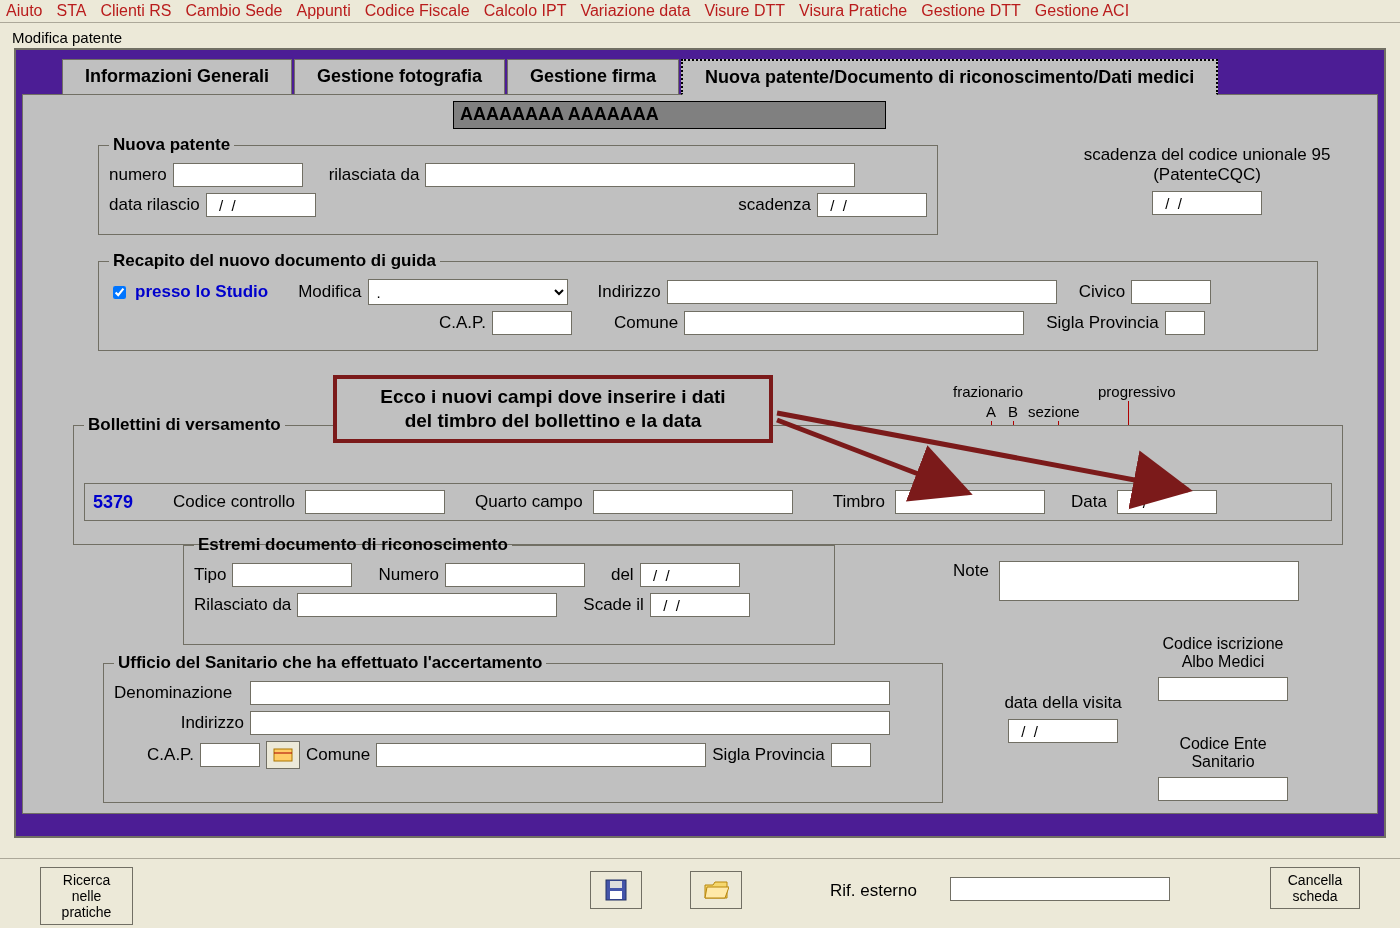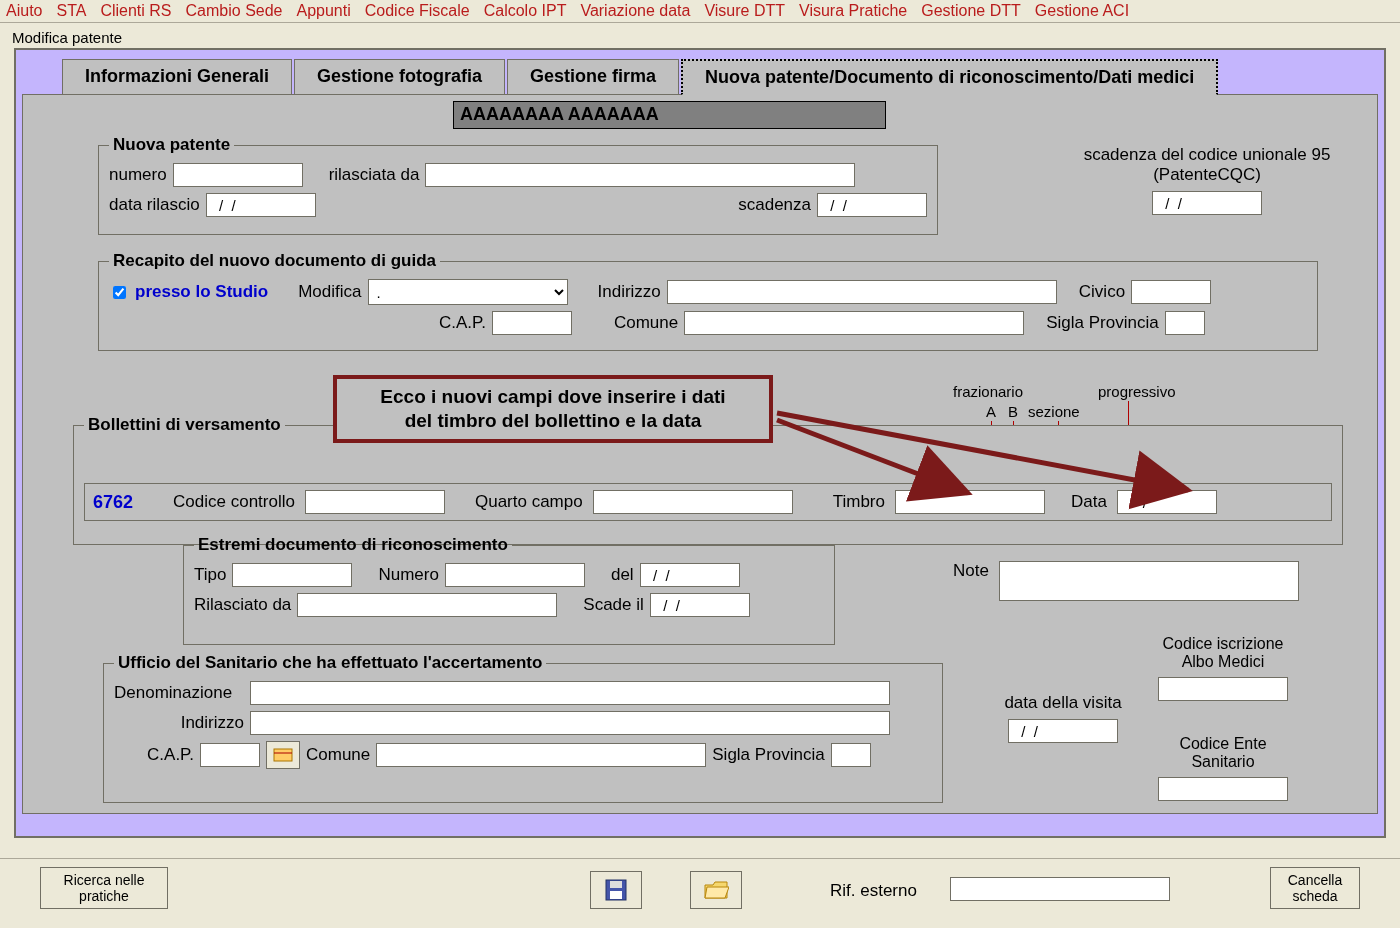--- a/index.html
+++ b/index.html
@@ -23,21 +23,21 @@
     color: #b91c1c;
   }
   .menubar span { cursor: default; }
   .window-title {
     padding: 6px 12px 2px 12px;
     font-size: 15px;
   }
   .outer-panel {
     margin: 0 14px 0 14px;
     border: 2px solid #716f64;
-    background: #c4b5fd;
+    background: #4c1d95;
     padding: 6px;
     position: relative;
     height: 790px;
   }
   .tabs {
     display: flex;
     gap: 2px;
     margin: 2px 2px 0 40px;
   }
   .tab {
@@ -270,21 +270,21 @@
     <div class="annot" style="left:1005px; top:308px">sezione</div>
     <div class="annot" style="left:1075px; top:288px">progressivo</div>
     <div class="annot-line" style="left:968px; top:326px; height:70px"></div>
     <div class="annot-line" style="left:990px; top:326px; height:70px"></div>
     <div class="annot-line" style="left:1035px; top:326px; height:70px"></div>
     <div class="annot-line" style="left:1105px; top:306px; height:90px"></div>
 
     <fieldset class="fs fs-boll">
       <legend>Bollettini di versamento</legend>
       <div class="boll-inner">
-        <span class="blue-bold" style="font-size:18px">6762</span>
+        <span class="blue-bold" style="font-size:18px">5379</span>
         <span style="width:20px"></span>
         <span class="lbl">Codice controllo</span>
         <input class="txt" style="width: 140px;">
         <span style="width:10px"></span>
         <span class="lbl">Quarto campo</span>
         <input class="txt" style="width: 200px;">
         <span style="width:20px"></span>
         <span class="lbl">Timbro</span>
         <input class="txt" style="width: 150px;">
         <span style="width:6px"></span>
@@ -367,21 +367,21 @@
         </marker>
       </defs>
       <line x1="754" y1="325" x2="945" y2="398" stroke="#7b1a1a" stroke-width="5" marker-end="url(#ah)"></line>
       <line x1="754" y1="318" x2="1165" y2="395" stroke="#7b1a1a" stroke-width="5" marker-end="url(#ah)"></line>
     </svg>
 
   </div>
 </div>
 
 <div class="bottom-bar">
-  <div class="btn" style="position:absolute; left:40px; top:8px; width:128px;">
+  <div class="btn" style="position:absolute; left:40px; top:8px; width:93px;">
     <div>Ricerca nelle</div>
       <div>pratiche</div>
   </div>
   <div class="icon-btn" style="position:absolute; left:590px; top:12px;">
     <svg width="24" height="24">
         <rect x="2" y="2" width="20" height="20" fill="#4455aa" stroke="#223366"></rect>
         <rect x="6" y="3" width="12" height="7" fill="#ddd"></rect>
         <rect x="6" y="13" width="12" height="8" fill="#fff"></rect>
       </svg>
   </div>

